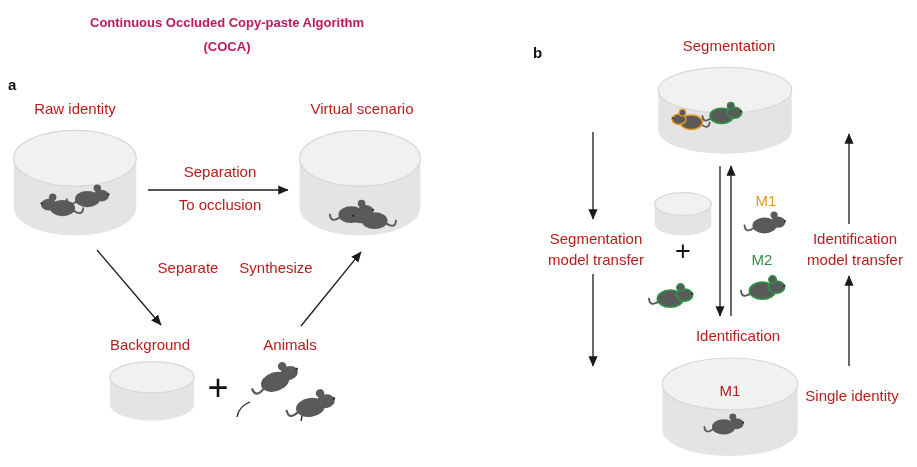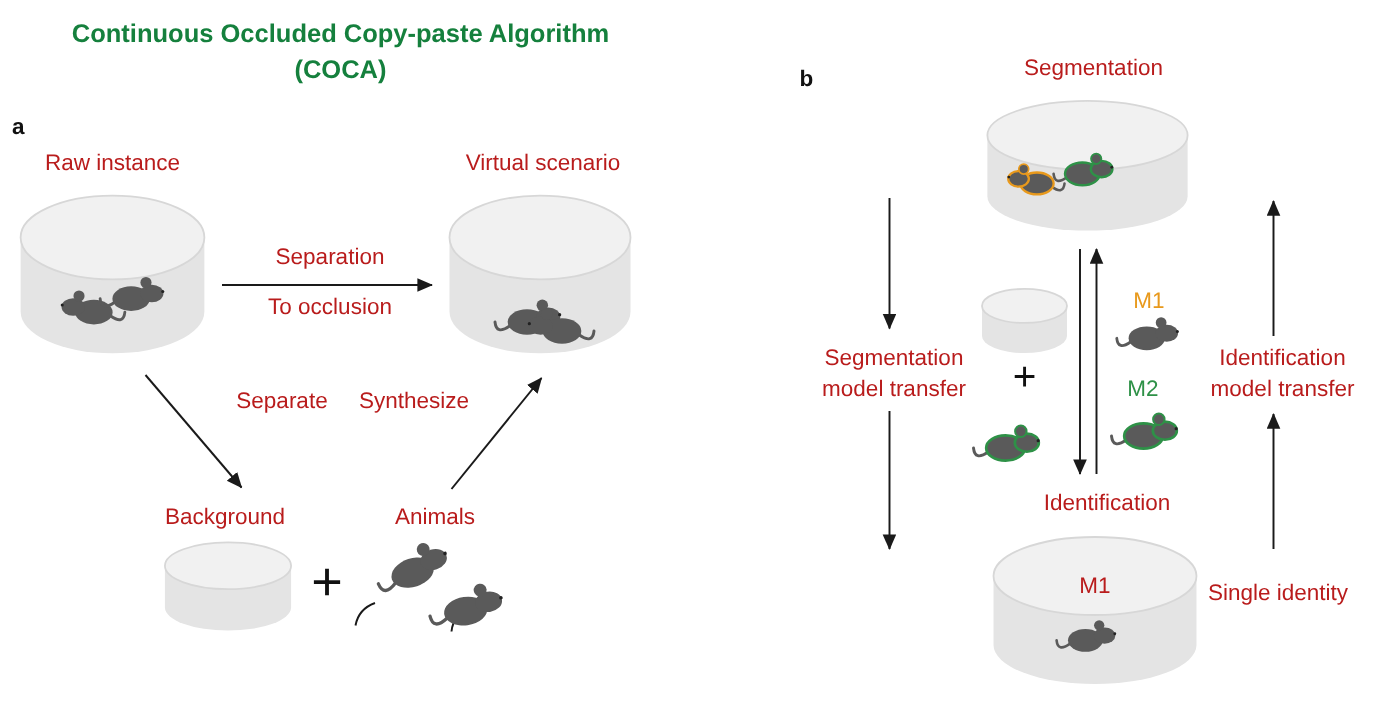--- a/index.html
+++ b/index.html
@@ -7,21 +7,21 @@
   .canvas {
     position:relative; width:917px; height:467px; background:#ffffff; overflow:hidden;
     color:#111;
   }
   .lbl {
     position:absolute; transform:translateX(-50%);
     font-size:15px; line-height:18px; white-space:nowrap; color:#b91c1c; text-align:center;
   }
   .panel-title {
     position:absolute; transform:translateX(-50%);
-    font-size:17px; line-height:22px; font-weight:bold; color:#15803d; white-space:nowrap;
+    font-size:13px; line-height:22px; font-weight:bold; color:#be185d; white-space:nowrap;
   }
   .panel-letter { position:absolute; font-size:15px; font-weight:bold; color:#111; }
   .plus-a { position:absolute; transform:translateX(-50%); font-size:36px; line-height:36px; color:#111; }
   .plus-b { position:absolute; transform:translateX(-50%); font-size:27px; line-height:27px; color:#111; }
   .m1-text { color:#e8991c; }
   .m2-text { color:#2e9147;text-align:center; }
   .two-line { line-height:21px; }
 
   svg.dish { position:absolute; overflow:visible; }
   .dish-body { fill:#e4e4e4; }
@@ -72,21 +72,21 @@
     <line x1="849" y1="366" x2="849" y2="276" marker-end="url(#ah)"></line>
 
     <line x1="720" y1="166" x2="720" y2="316" marker-end="url(#ah)"></line>
     <line x1="731" y1="316" x2="731" y2="166" marker-end="url(#ah)"></line>
   </svg>
 
   <div class="panel-title" style="left:227px; top:12px">Continuous Occluded Copy-paste Algorithm</div>
   <div class="panel-title" style="left:227px; top:36px">(COCA)</div>
   <div class="panel-letter" style="left:8px; top:76px">a</div>
 
-  <div class="lbl" style="left:75px; top:100px">Raw instance</div>
+  <div class="lbl" style="left:75px; top:100px">Raw identity</div>
   <div class="lbl" style="left:362px; top:100px">Virtual scenario</div>
 
   <svg class="dish" style="left:8px; top:124px" width="134" height="118" viewBox="0 0 140 110" preserveAspectRatio="none">
     <path class="dish-body" d="M6,32 L6,78 A64,26 0 0 0 134,78 L134,32 Z"></path>
     <ellipse class="dish-top" cx="70" cy="32" rx="64" ry="26"></ellipse>
   </svg>
   <svg class="mouse flip" style="left:34px; top:190px" width="52" height="31">
       <use href="#mouse"></use>
     </svg>
   <svg class="mouse" style="left:64px; top:181px" width="52" height="31">

